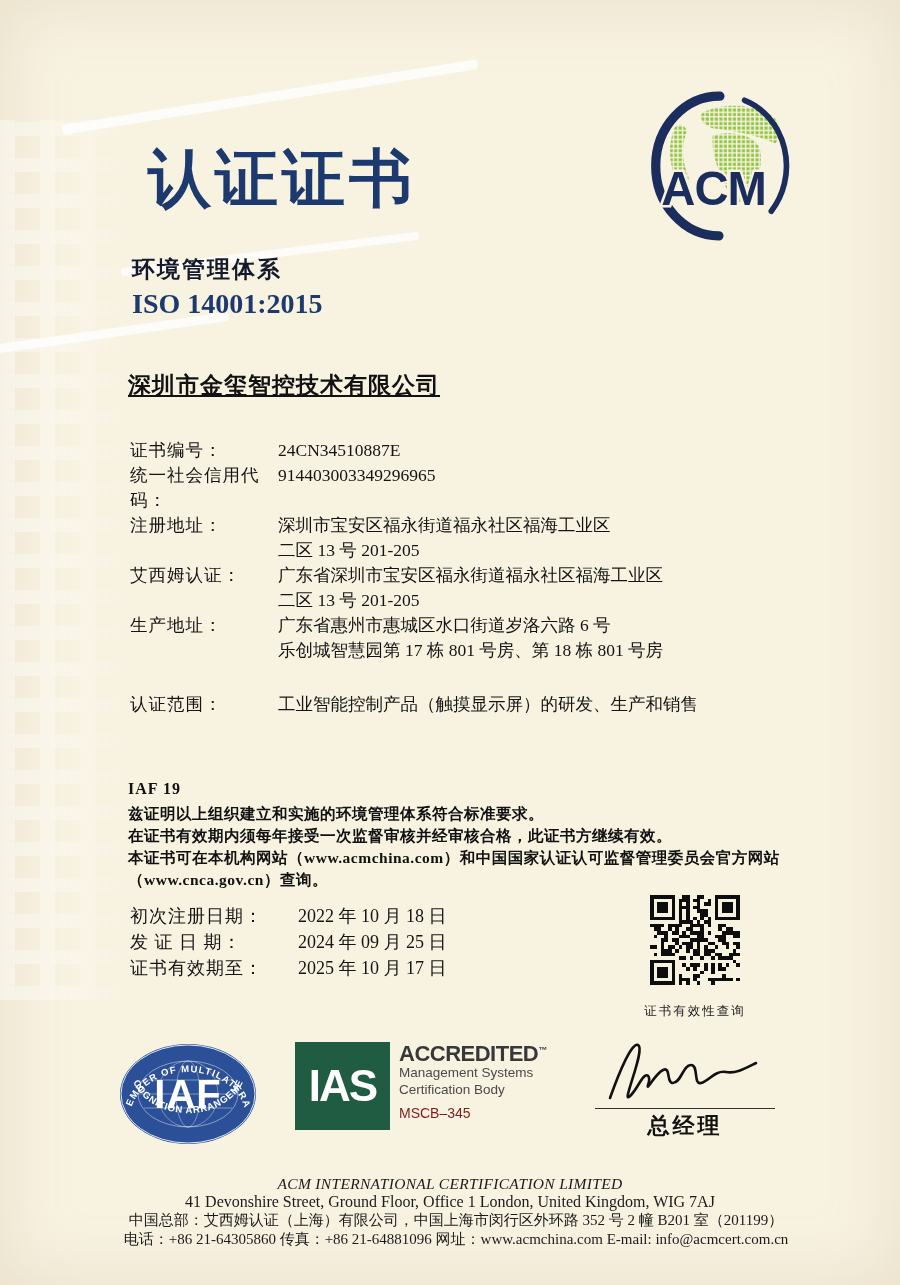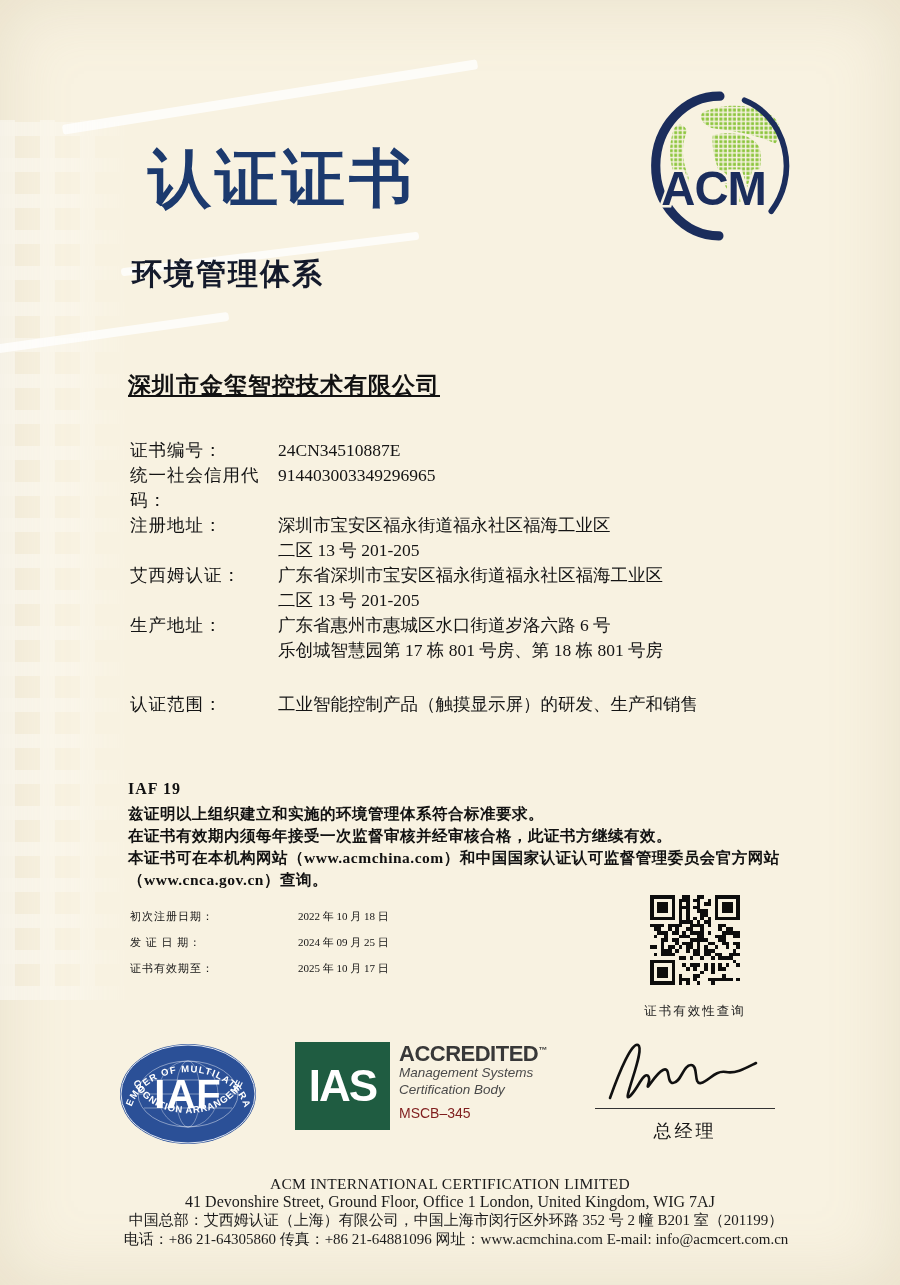--- a/index.html
+++ b/index.html
@@ -15,61 +15,61 @@
     background-image:
       repeating-linear-gradient(0deg, rgba(255,255,255,.9) 0 14px, transparent 14px 36px),
       repeating-linear-gradient(90deg, rgba(255,255,255,.9) 0 15px, transparent 15px 40px);
     background-blend-mode:screen;
     -webkit-mask-image:linear-gradient(90deg,#000 0%,rgba(0,0,0,.65) 55%,transparent 100%);
             mask-image:linear-gradient(90deg,#000 0%,rgba(0,0,0,.65) 55%,transparent 100%);}
   
   .acm-logo{position:absolute;left:650px;top:90px;width:146px;height:152px;}
   .cert-title{position:absolute;left:128px;top:148px;font-size:63px;font-weight:700;
       color:#1c3a6e;letter-spacing:4px;line-height:1;margin-left:20px;}
-  .subtitle{position:absolute;left:132px;top:254px;font-size:30px;font-weight:700;color:#141a2b;
+  .subtitle{position:absolute;left:132px;top:254px;font-size:23px;font-weight:700;color:#141a2b;
       letter-spacing:2px;font-family:"Liberation Sans","DejaVu Sans",sans-serif;}
   .standard{position:absolute;left:132px;top:288px;font-size:28px;font-weight:700;color:#1c3a6e;}
   .company{position:absolute;left:128px;top:370px;font-size:23px;font-weight:700;color:#121212;
       letter-spacing:1px;font-family:"Liberation Sans","DejaVu Sans",sans-serif;text-decoration:underline;}
   
   .fields{position:absolute;left:130px;top:438px;width:680px;font-size:17.5px;color:#141414;}
   .frow{display:flex;align-items:flex-start;}
   .frow .lbl{flex:0 0 148px;line-height:25px;letter-spacing:1px;}
   .frow .val{line-height:25px;}
   .scope{position:absolute;left:130px;top:692px;width:700px;font-size:17.5px;color:#141414;}
   
   .iafblock{position:absolute;left:128px;top:780px;width:680px;color:#111;}
   .iafcode{font-size:16px;font-weight:700;letter-spacing:1px;margin-bottom:5px;}
   .stmt{font-size:15.5px;font-weight:700;line-height:22px;letter-spacing:0.5px;}
   
-  .dates{position:absolute;left:130px;top:903px;font-size:11px;color:#141414;}
+  .dates{position:absolute;left:130px;top:903px;font-size:18px;color:#141414;}
   .drow{display:flex;line-height:26px;}
   .drow .lbl{flex:0 0 168px;letter-spacing:1px;}
   
   .qrwrap{position:absolute;left:630px;top:895px;width:130px;text-align:center;}
   .qr{width:90px;height:90px;margin:0 auto;}
   .qrcap{margin-top:14px;font-size:12.5px;color:#222;letter-spacing:2px;}
   
   .iaf-logo{position:absolute;left:116px;top:1040px;width:144px;height:108px;}
   .ias{position:absolute;left:295px;top:1042px;display:flex;align-items:flex-start;}
   .iasbox{width:95px;height:88px;background:#1f5c41;color:#fff;display:flex;align-items:center;
       justify-content:center;font-family:"Liberation Sans","DejaVu Sans",sans-serif;
       font-weight:700;font-size:44px;letter-spacing:-2px;}
   .iastxt{margin-left:9px;font-family:"Liberation Sans","DejaVu Sans",sans-serif;color:#3c3c3c;}
   .accred{font-size:22px;font-weight:700;letter-spacing:-0.5px;line-height:1.05;color:#383838;}
   .accred sup{font-size:9px;vertical-align:super;}
-  .iassmall{font-size:13.5px;color:#4a4a4a;line-height:1.25;font-style:italic;}
+  .iassmall{font-size:13.5px;color:#4a4a4a;line-height:1.25;}
   .mscb{font-size:14px;color:#7f1d1d;margin-top:6px;}
   .signature{position:absolute;left:595px;top:1030px;width:180px;text-align:center;}
   .sigline{border-top:1.5px solid #333;margin-top:-4px;}
-  .sigtitle{margin-top:10px;font-size:18px;font-weight:400;color:#111;letter-spacing:3px;
+  .sigtitle{margin-top:2px;font-size:22px;font-weight:700;color:#111;letter-spacing:3px;
       font-family:"Liberation Sans","DejaVu Sans",sans-serif;}
   
   .footer{position:absolute;left:0;top:1174px;width:900px;text-align:center;color:#1b1b1b;}
-  .f1{font-size:15.5px;line-height:19px;letter-spacing:0.3px;}
+  .f1{font-size:15.5px;line-height:19px;letter-spacing:0.3px;font-style:italic;}
   .f2{font-size:16px;line-height:18px;}
   .f3,.f4{font-size:15px;line-height:19px;margin-left:12px;}
 </style>
 </head>
 <body>
 
 <div id="page">
 
   <div class="streak s1"></div>
   <div class="streak s2"></div>
@@ -90,20 +90,21 @@
 
       <path d="M67,6 A62,68 0 1 0 66,142" stroke="#1b2d5c" stroke-width="9" fill="none" stroke-linecap="round"></path>
       <path d="M91,10 A62,68 0 0 1 117,118" stroke="#1b2d5c" stroke-width="5.5" fill="none" stroke-linecap="round"></path>
 
       <text x="10" y="112" font-family="Liberation Sans, DejaVu Sans, sans-serif" font-size="46" font-weight="800" letter-spacing="-1" fill="#1b2d5c" stroke="#f8f2e1" stroke-width="5" paint-order="stroke">ACM</text>
     </svg>
   </div>
 
   <div class="cert-title">认证证书</div>
   <div class="subtitle">环境管理体系</div>
+  <div class="standard">ISO 14001:2015</div>
   <div class="company">深圳市金玺智控技术有限公司</div>
 
   <div class="fields">
     <div class="frow">
       <span class="lbl">证书编号：</span>
       <span class="val">24CN34510887E</span>
     </div>
     <div class="frow">
       <span class="lbl">统一社会信用代码：</span>
       <span class="val">914403003349296965</span>

